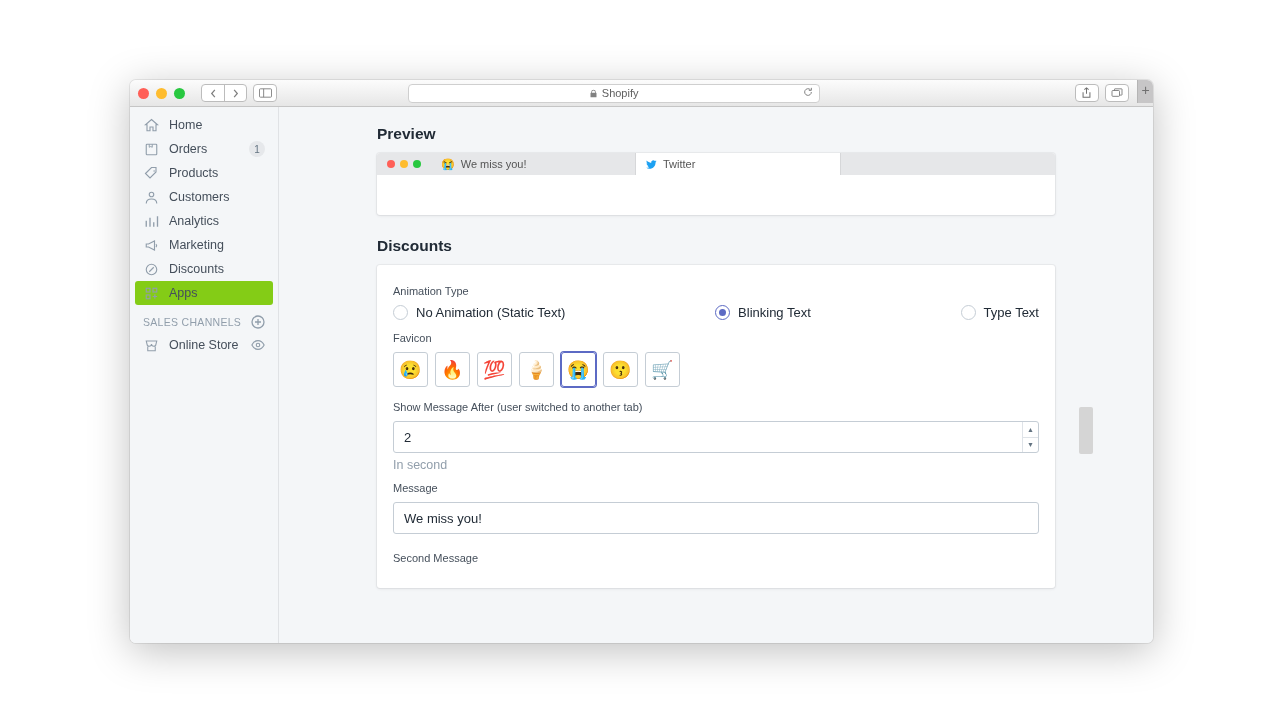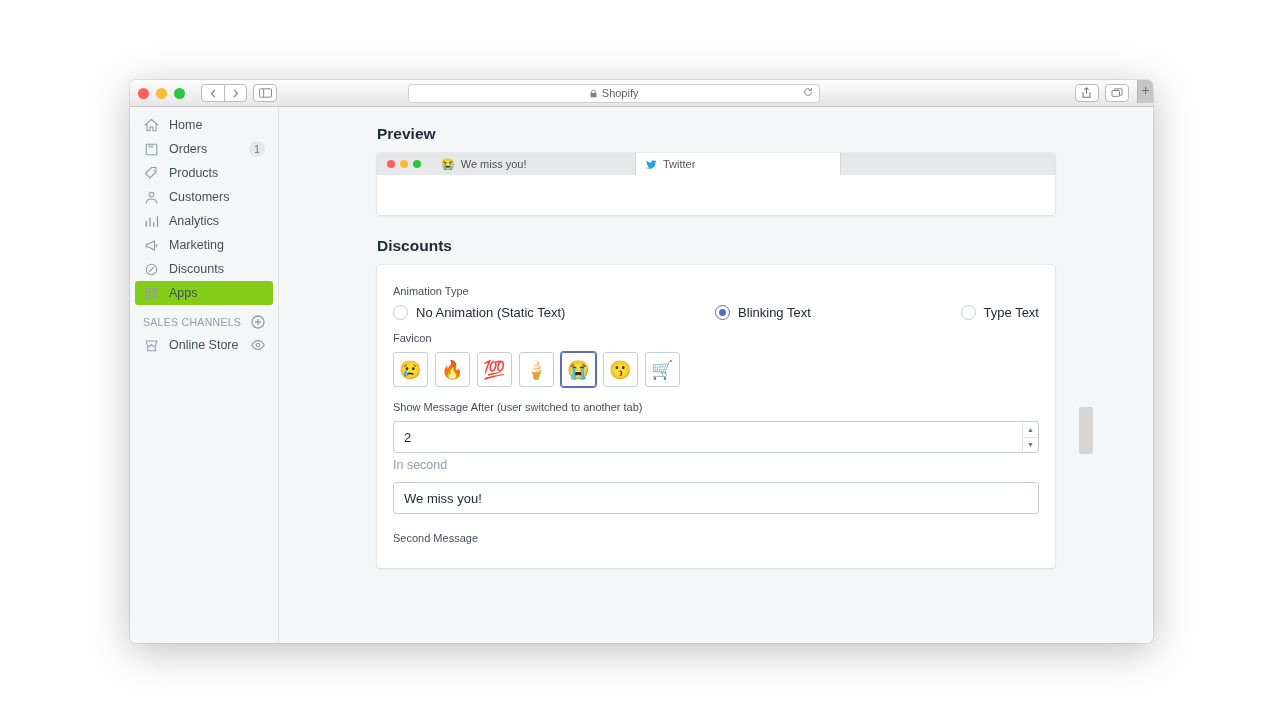--- a/index.html
+++ b/index.html
@@ -513,20 +513,21 @@
         <div class="form-label">Show Message After (user switched to another tab)</div>
         <div class="number-wrap">
           <input class="text-input" value="2" style="">
           <div class="spinner-btns">
             <div class="spinner-btn">▲</div>
             <div class="spinner-btn">▼</div>
           </div>
         </div>
         <div class="helper-text">In second</div>
 
+        <div class="form-label">Message</div>
         <input class="text-input" style="margin-bottom: 14px;" value="We miss you!">
 
         <div class="form-label">Second Message</div>
         
       </div>
 
     </div>
   </div>
 </div>
 

